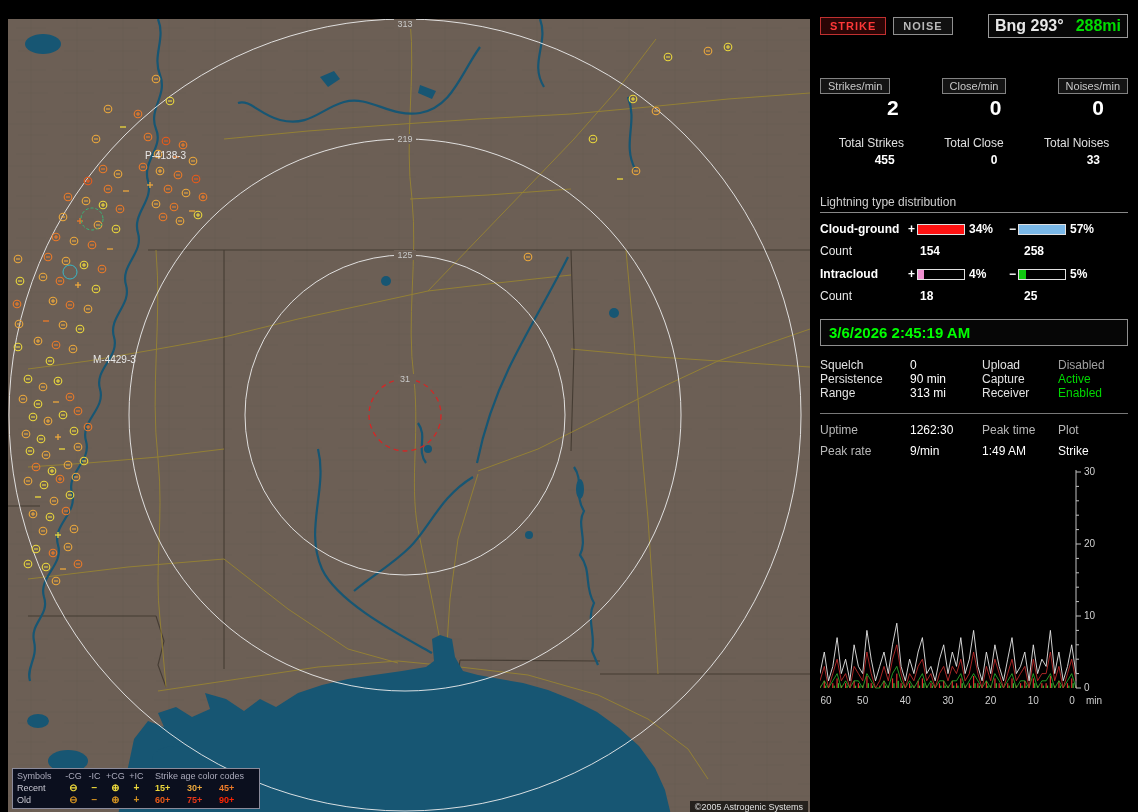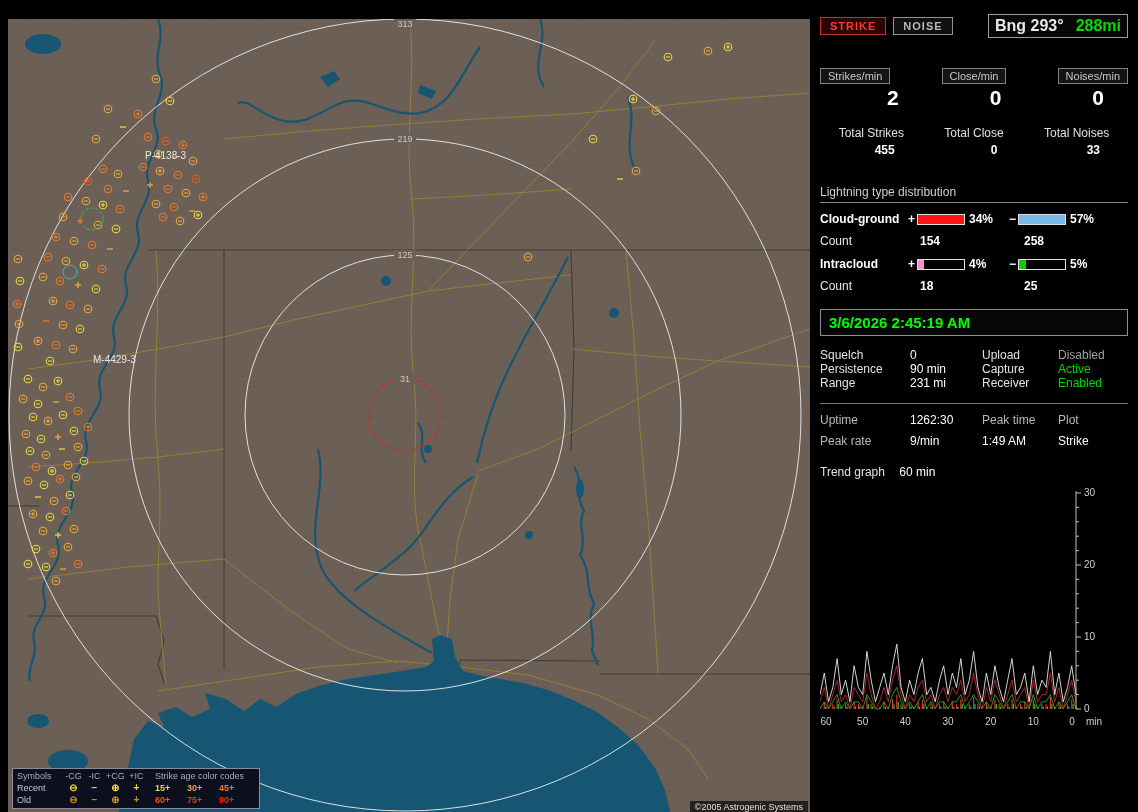--- a/index.html
+++ b/index.html
@@ -23,21 +23,21 @@
 
   
   .side { position:absolute; left:818px; top:8px; width:312px; height:796px; background:#000; color:#e8e8e8; font-size:12px; padding:0 2px; }
 
   .topbar { margin-top:6px; display:flex; align-items:center; }
   .btn { border:1px solid #909090; padding:2px 9px; font-size:11px; font-weight:bold; letter-spacing:1px; background:#101010; color:#b8b8b8; }
   .btn.strike { border-color:#c03030; color:#ff3838; background:#2a0505; margin-right:7px; }
   .bngbox { margin-left:auto; border:1px solid #9a9a9a; background:#070707; display:flex; justify-content:space-between; width:140px; padding:2px 6px; font-weight:bold; font-size:16px; }
   .bng-dist { color:#00dc00; }
 
-  .rates { margin-top:30px; display:flex; justify-content:space-between; }
+  .rates { margin-top:40px; display:flex; justify-content:space-between; }
   .ratebox { border:1px solid #828282; background:#141414; color:#c8c8c8; font-size:11px; padding:1px 7px; }
   .nums { margin-top:2px; display:grid; grid-template-columns:1fr 1fr 1fr; }
   .nums div { text-align:right; padding-right:24px; font-size:21px; font-weight:bold; color:#fff; }
 
   .totals { margin-top:16px; display:grid; grid-template-columns:1fr 1fr 1fr; row-gap:3px; }
   .totals .tlabel { text-align:center; color:#e0e0e0; }
   .totals .tvalue { text-align:right; padding-right:28px; color:#fff; font-weight:bold; }
 
   .dist-title { margin-top:28px; padding-bottom:3px; border-bottom:1px solid #888; color:#cfcfcf; }
   .dist-row { margin-top:9px; display:grid; grid-template-columns:86px 11px 52px 38px 11px 52px 36px; align-items:center; }
@@ -532,43 +532,39 @@
       <span class="val">0</span>
       <span class="lab">Upload</span>
       <span class="val" style="color: rgb(160, 160, 160);">Disabled</span>
 
       <span class="lab">Persistence</span>
       <span class="val">90 min</span>
       <span class="lab">Capture</span>
       <span class="val" style="color: rgb(0, 216, 0);">Active</span>
 
       <span class="lab">Range</span>
-      <span class="val">231 mi</span>
+      <span class="val">313 mi</span>
       <span class="lab">Receiver</span>
       <span class="val" style="color: rgb(0, 216, 0);">Enabled</span>
     </div>
 
     <div class="sep"></div>
 
     <div class="stats">
       <span class="lab">Uptime</span>
       <span class="val">1262:30</span>
       <span class="lab">Peak time</span>
       <span class="lab">Plot</span>
 
       <span class="lab">Peak rate</span>
       <span class="val">9/min</span>
       <span class="val">1:49 AM</span>
       <span class="val">Strike</span>
     </div>
 
-    <div class="trendlabel">
-      <span class="lab">Trend graph</span>
-      <span class="val">60 min</span>
-    </div>
 
     <div class="trend-wrap">
       <svg id="trend-svg" width="300" height="248" viewBox="0 0 300 248">
           <rect x="-0.6" y="219.6" width="1.2" height="2.4" fill="#e03030"></rect>
           <rect x="3.6666666666666665" y="214.8" width="1.2" height="7.199999999999999" fill="#e03030"></rect>
           <rect x="12.200000000000001" y="217.2" width="1.2" height="4.8" fill="#e03030"></rect>
           <rect x="16.466666666666665" y="212.4" width="1.2" height="9.6" fill="#e03030"></rect>
           <rect x="20.73333333333333" y="219.6" width="1.2" height="2.4" fill="#e03030"></rect>
           <rect x="25" y="217.2" width="1.2" height="4.8" fill="#e03030"></rect>
           <rect x="33.53333333333333" y="214.8" width="1.2" height="7.199999999999999" fill="#e03030"></rect>

